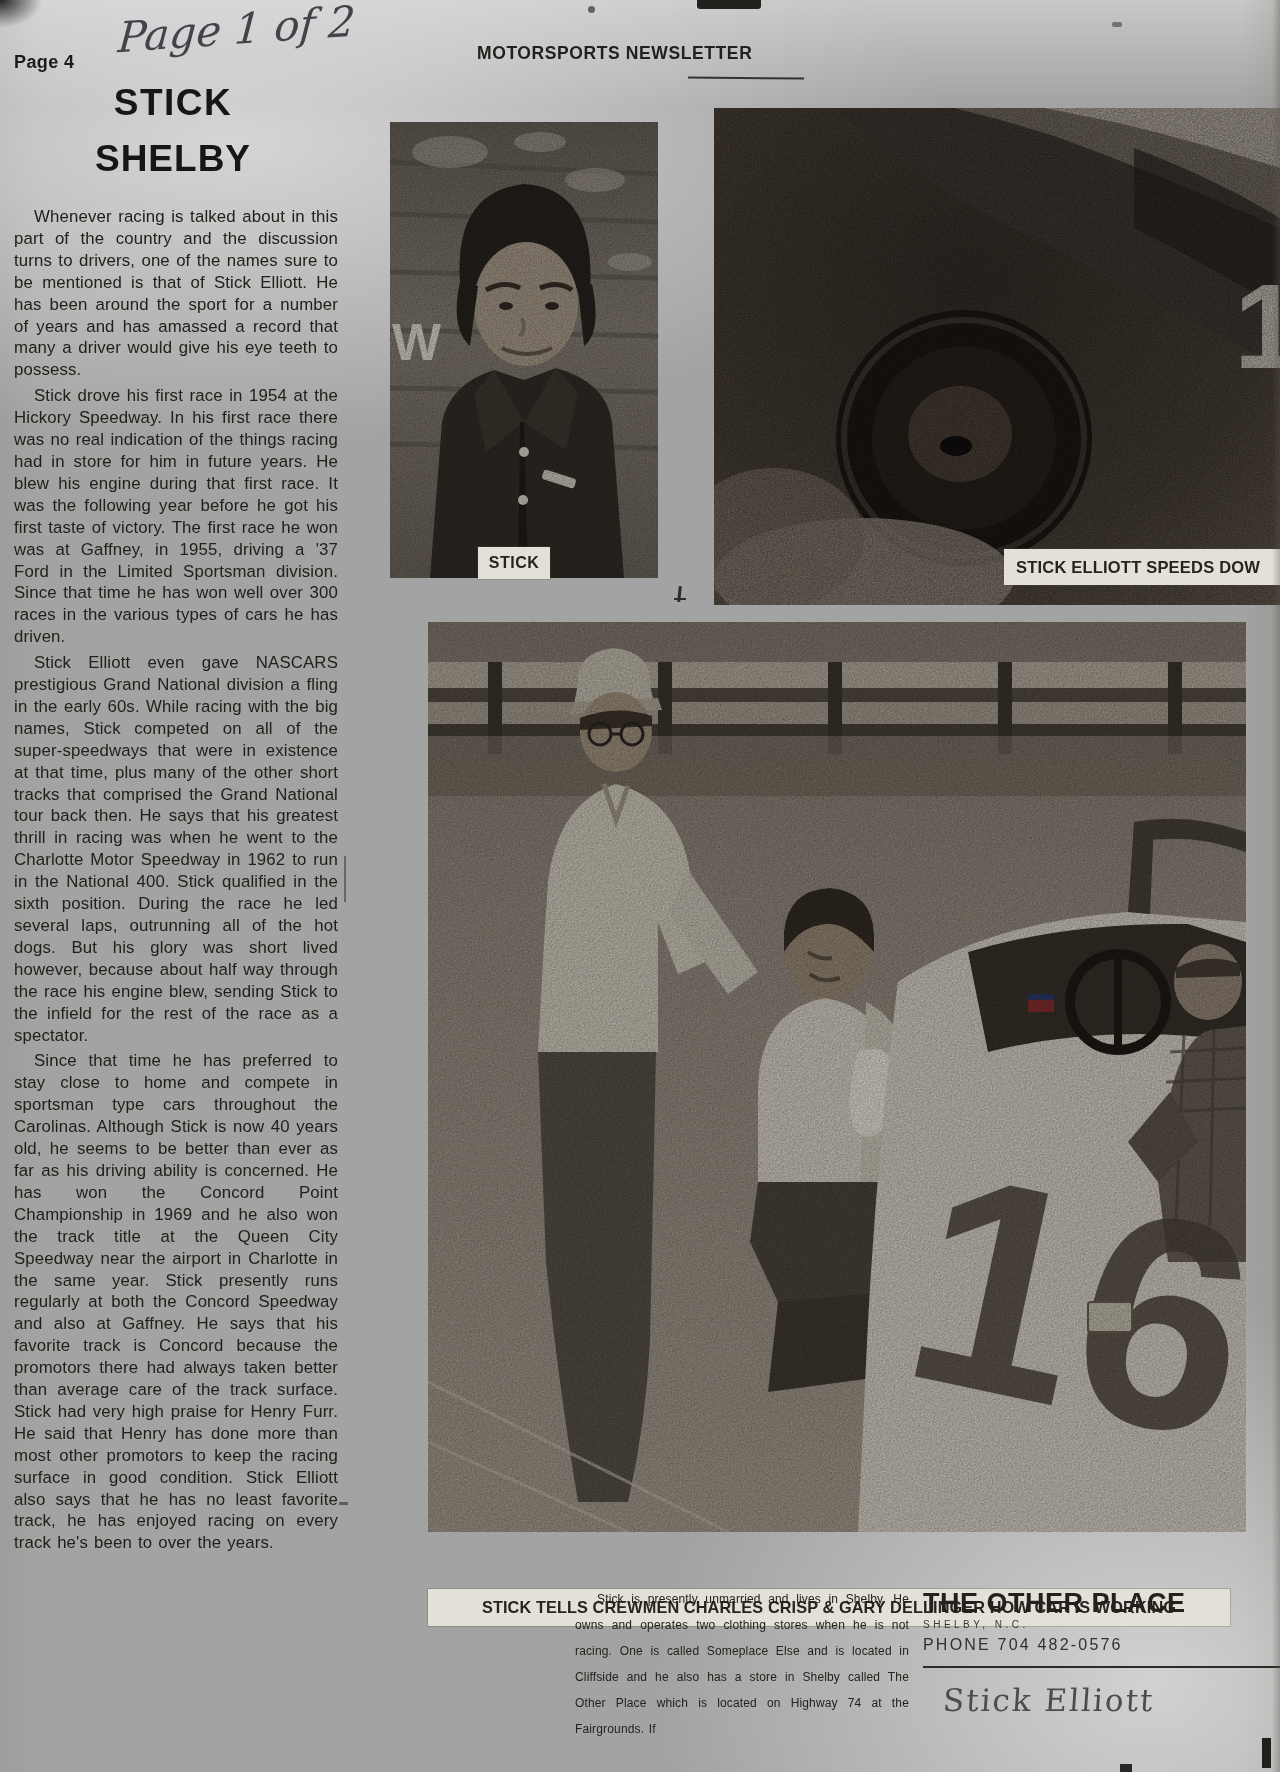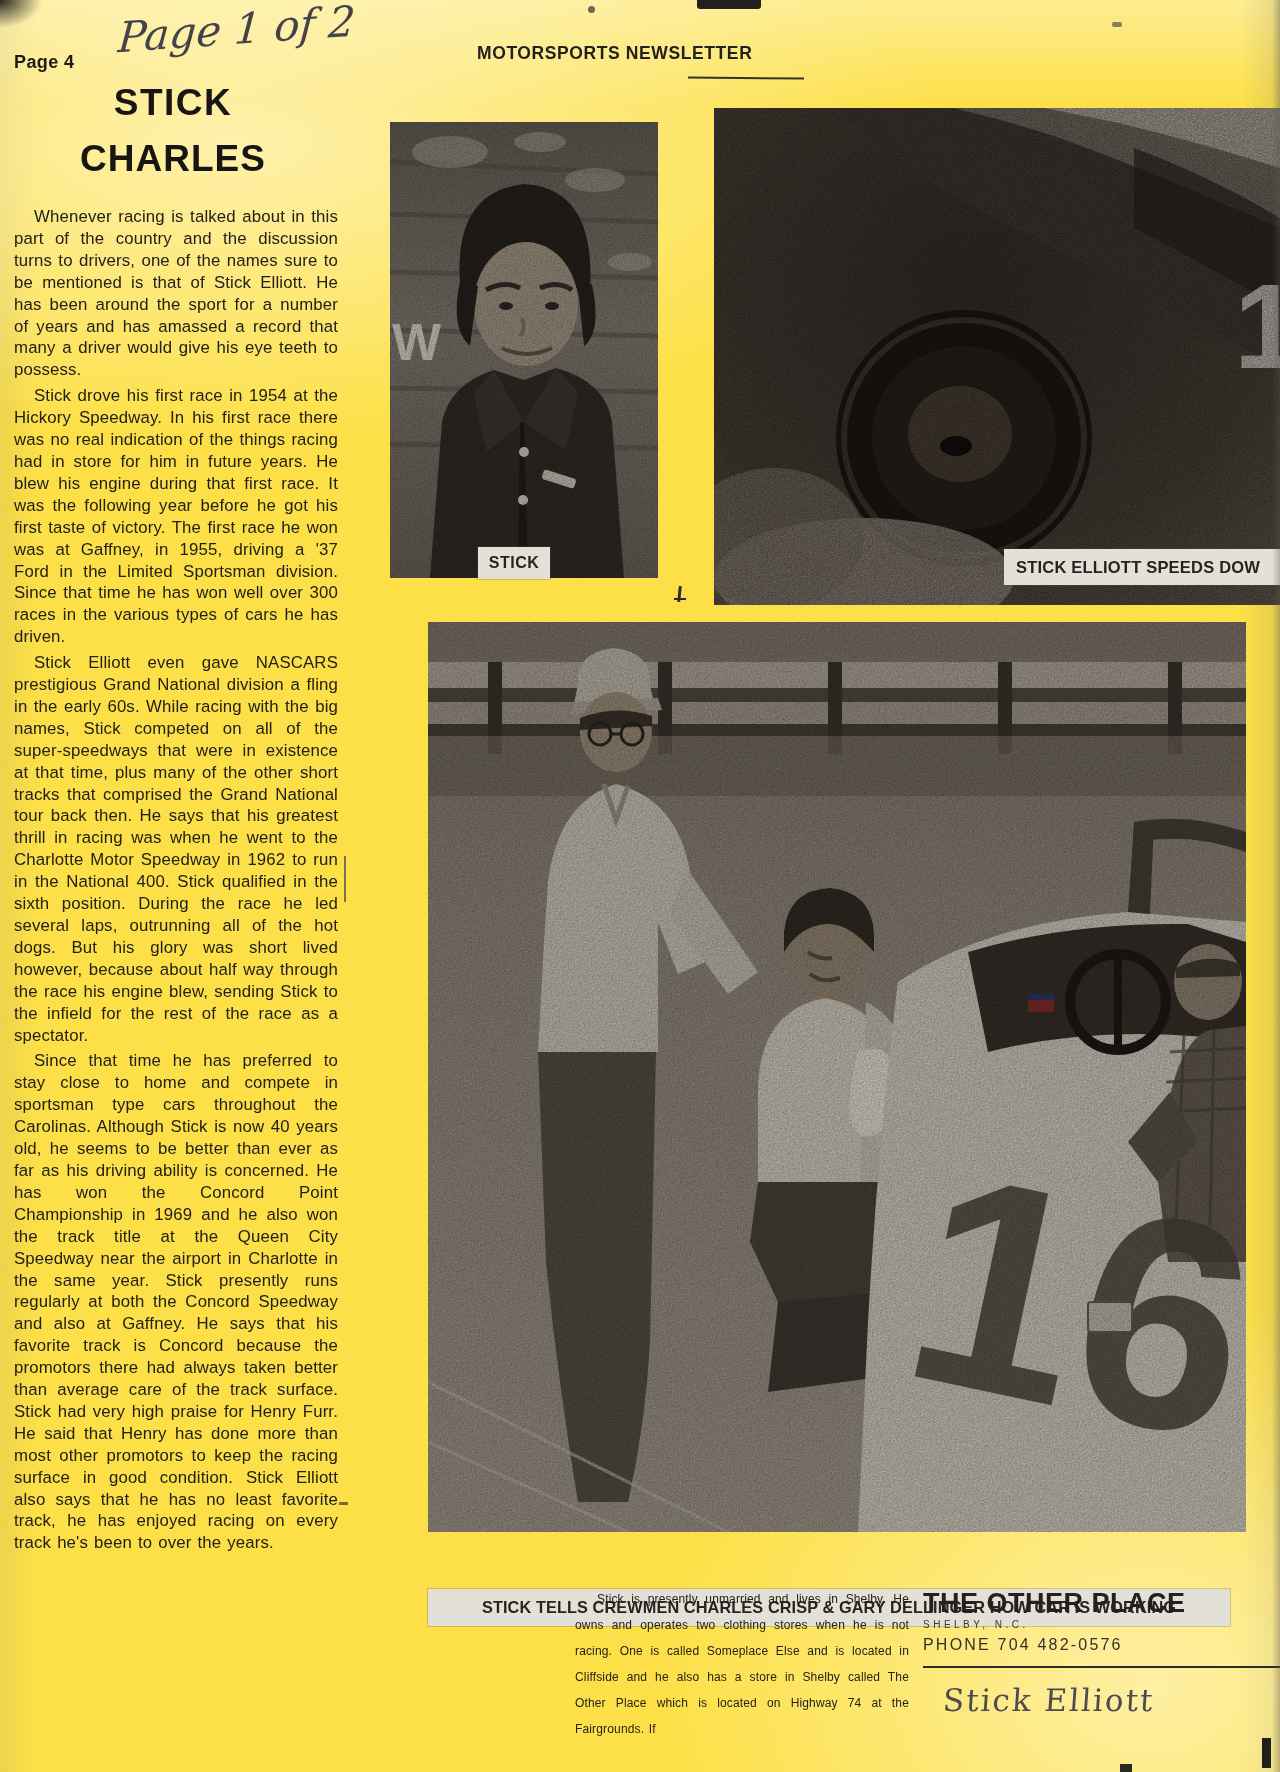--- a/index.html
+++ b/index.html
@@ -1,18 +1,18 @@
 <!DOCTYPE html>
 <html><head>
 <meta charset="utf-8">
 <style>
   html,body{margin:0;padding:0;background:#777;}
   .page{
     position:relative;width:1280px;height:1772px;overflow:hidden;
-    background:#fde047;
+    background:#a3a3a3;
     font-family:"Liberation Sans","DejaVu Sans",sans-serif;
     color:#1c1b19;
   }
   .paper-shade{position:absolute;inset:0;pointer-events:none;
     background:
       radial-gradient(1200px 500px at 18% 8%, rgba(255,255,255,.55), rgba(255,255,255,0) 60%),
       radial-gradient(900px 700px at 90% 95%, rgba(255,255,255,.5), rgba(255,255,255,0) 55%),
       linear-gradient(90deg, rgba(120,115,105,.12) 0%, rgba(120,115,105,0) 3%, rgba(120,115,105,0) 97%, rgba(120,115,105,.18) 100%),
       linear-gradient(180deg, rgba(255,255,255,.4) 0%, rgba(255,255,255,0) 6%);
   }
@@ -84,21 +84,21 @@
 
 <div class="page">
   <div class="paper-shade"></div>
 
   <div class="hdr-page">Page 4</div>
   <div class="hdr-note">Page 1 of 2</div>
   <div class="hdr-title">MOTORSPORTS NEWSLETTER</div>
   <div class="hdr-underline"></div>
 
   <div class="headline l1">STICK</div>
-  <div class="headline l2">CHARLES</div>
+  <div class="headline l2">SHELBY</div>
 
   <div class="col-left">
     <p>Whenever racing is talked about in this part of the country and the discussion turns to drivers, one of the names sure to be mentioned is that of Stick Elliott. He has been around the sport for a number of years and has amassed a record that many a driver would give his eye teeth to possess.</p>
     <p>Stick drove his first race in 1954 at the Hickory Speedway. In his first race there was no real indication of the things racing had in store for him in future years. He blew his engine during that first race. It was the following year before he got his first taste of victory. The first race he won was at Gaffney, in 1955, driving a '37 Ford in the Limited Sportsman division. Since that time he has won well over 300 races in the various types of cars he has driven.</p>
     <p>Stick Elliott even gave NASCARS prestigious Grand National division a fling in the early 60s. While racing with the big names, Stick competed on all of the super-speedways that were in existence at that time, plus many of the other short tracks that comprised the Grand National tour back then. He says that his greatest thrill in racing was when he went to the Charlotte Motor Speedway in 1962 to run in the National 400. Stick qualified in the sixth position. During the race he led several laps, outrunning all of the hot dogs. But his glory was short lived however, because about half way through the race his engine blew, sending Stick to the infield for the rest of the race as a spectator.</p>
     <p>Since that time he has preferred to stay close to home and compete in sportsman type cars throughout the Carolinas. Although Stick is now 40 years old, he seems to be better than ever as far as his driving ability is concerned. He has won the Concord Point Championship in 1969 and he also won the track title at the Queen City Speedway near the airport in Charlotte in the same year. Stick presently runs regularly at both the Concord Speedway and also at Gaffney. He says that his favorite track is Concord because the promotors there had always taken better than average care of the track surface. Stick had very high praise for Henry Furr. He said that Henry has done more than most other promotors to keep the racing surface in good condition. Stick Elliott also says that he has no least favorite track, he has enjoyed racing on every track he's been to over the years.</p>
   </div>
 
   <div class="photo" id="photo-portrait">
     <svg width="268" height="456" viewBox="0 0 268 456" xmlns="http://www.w3.org/2000/svg">

